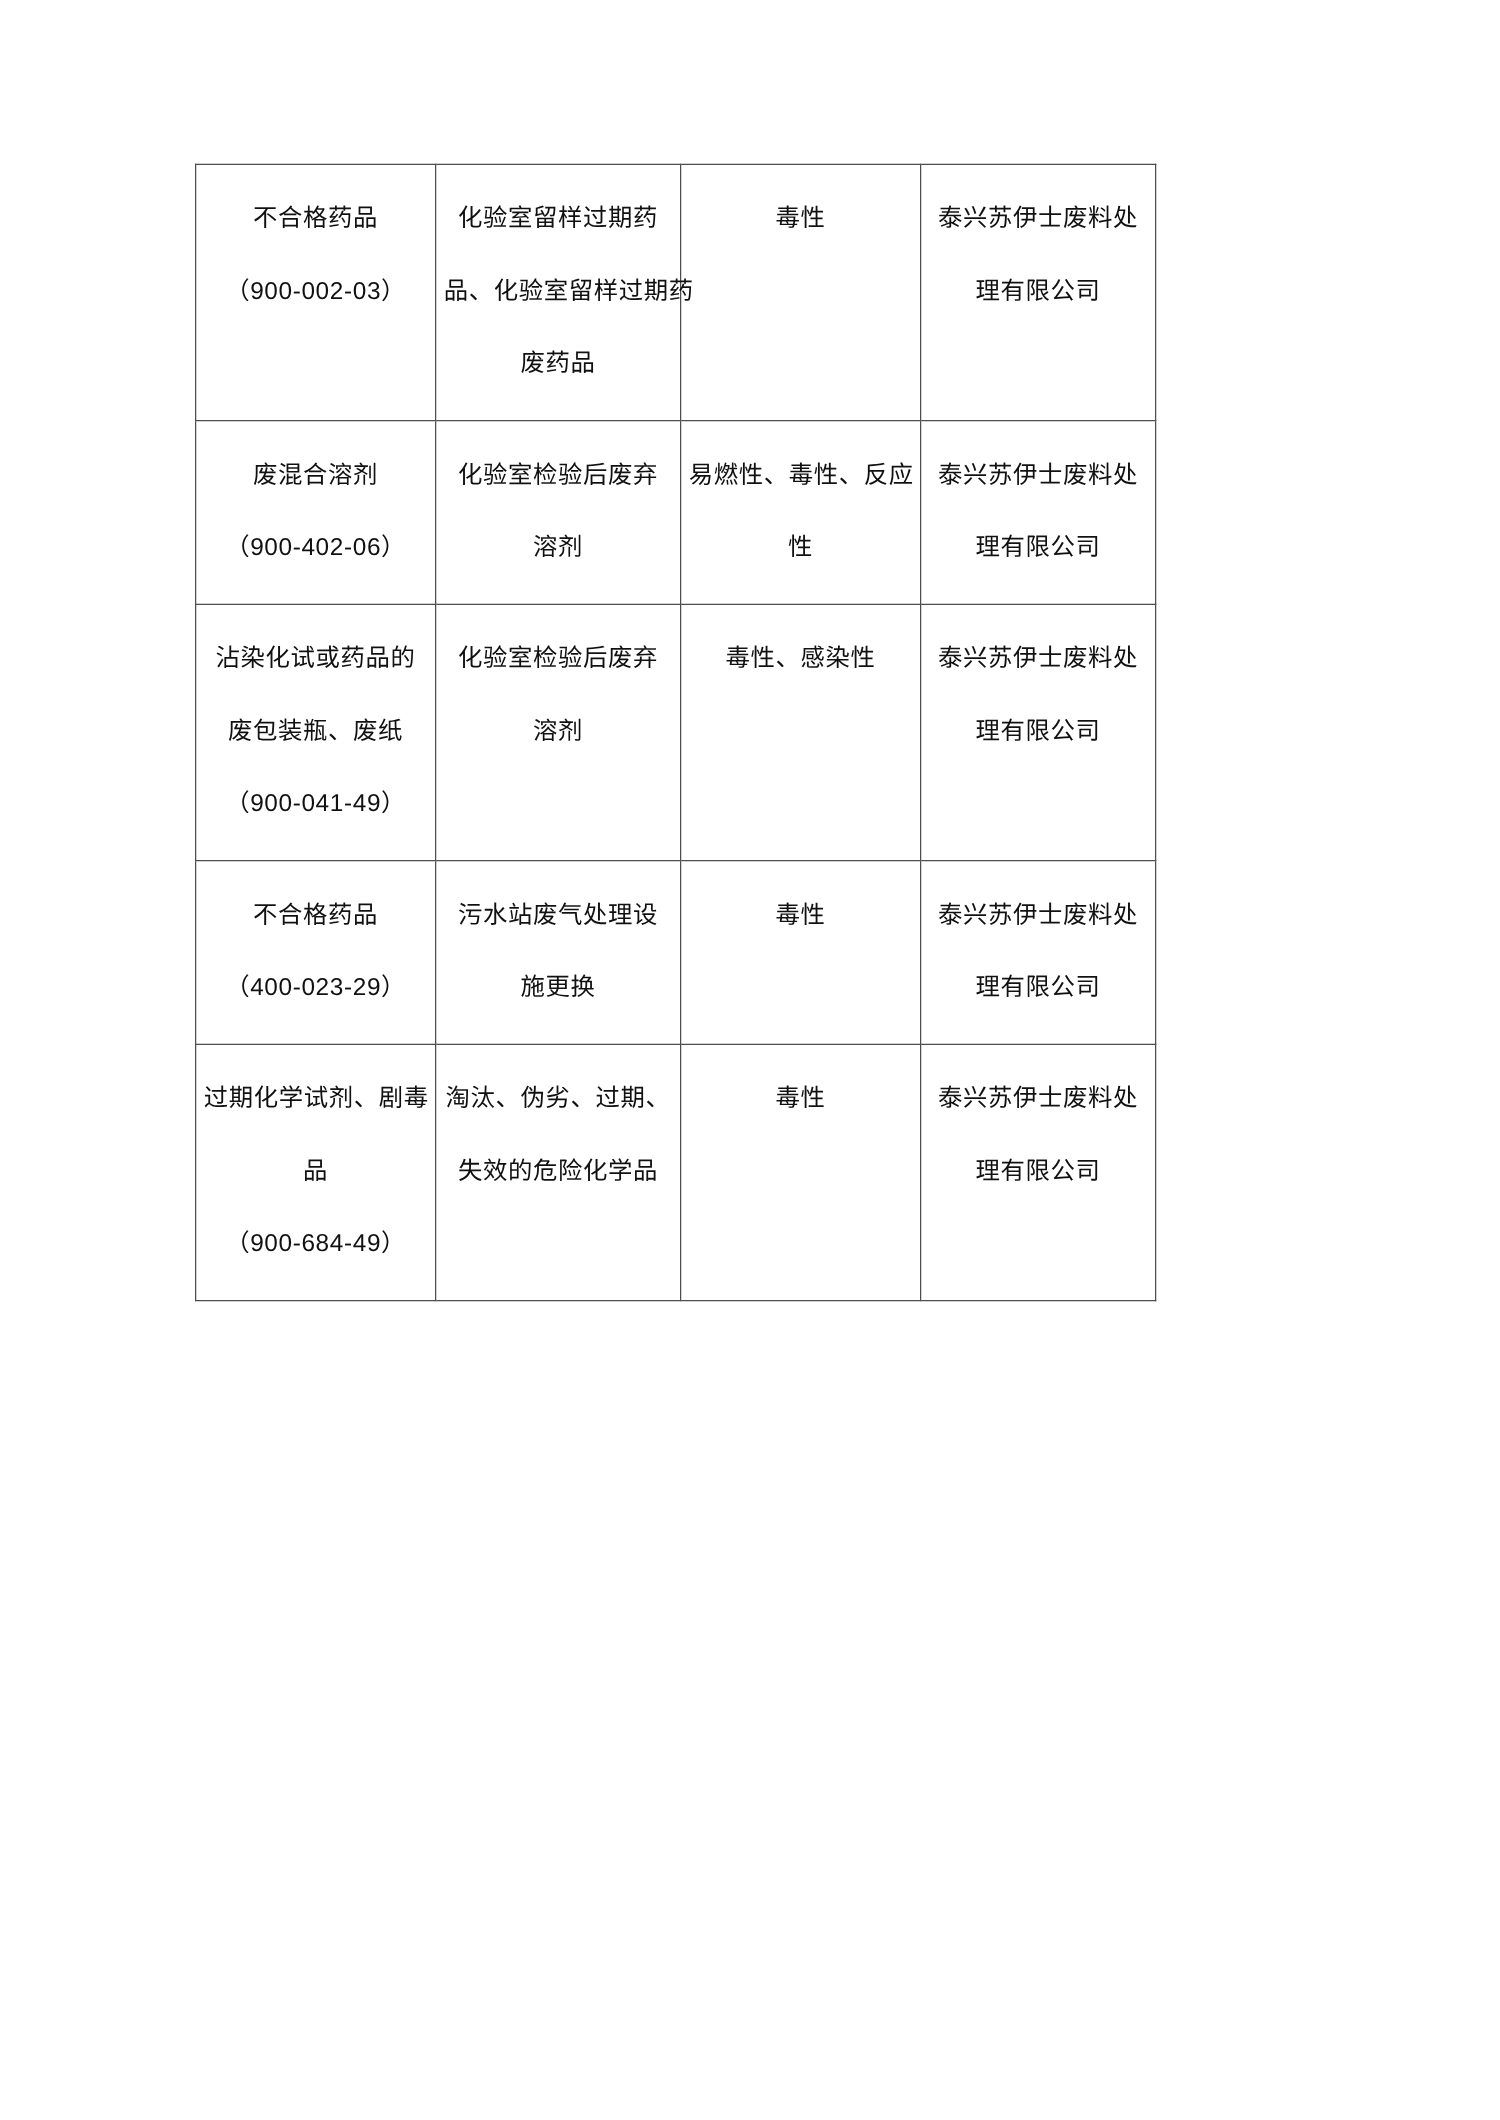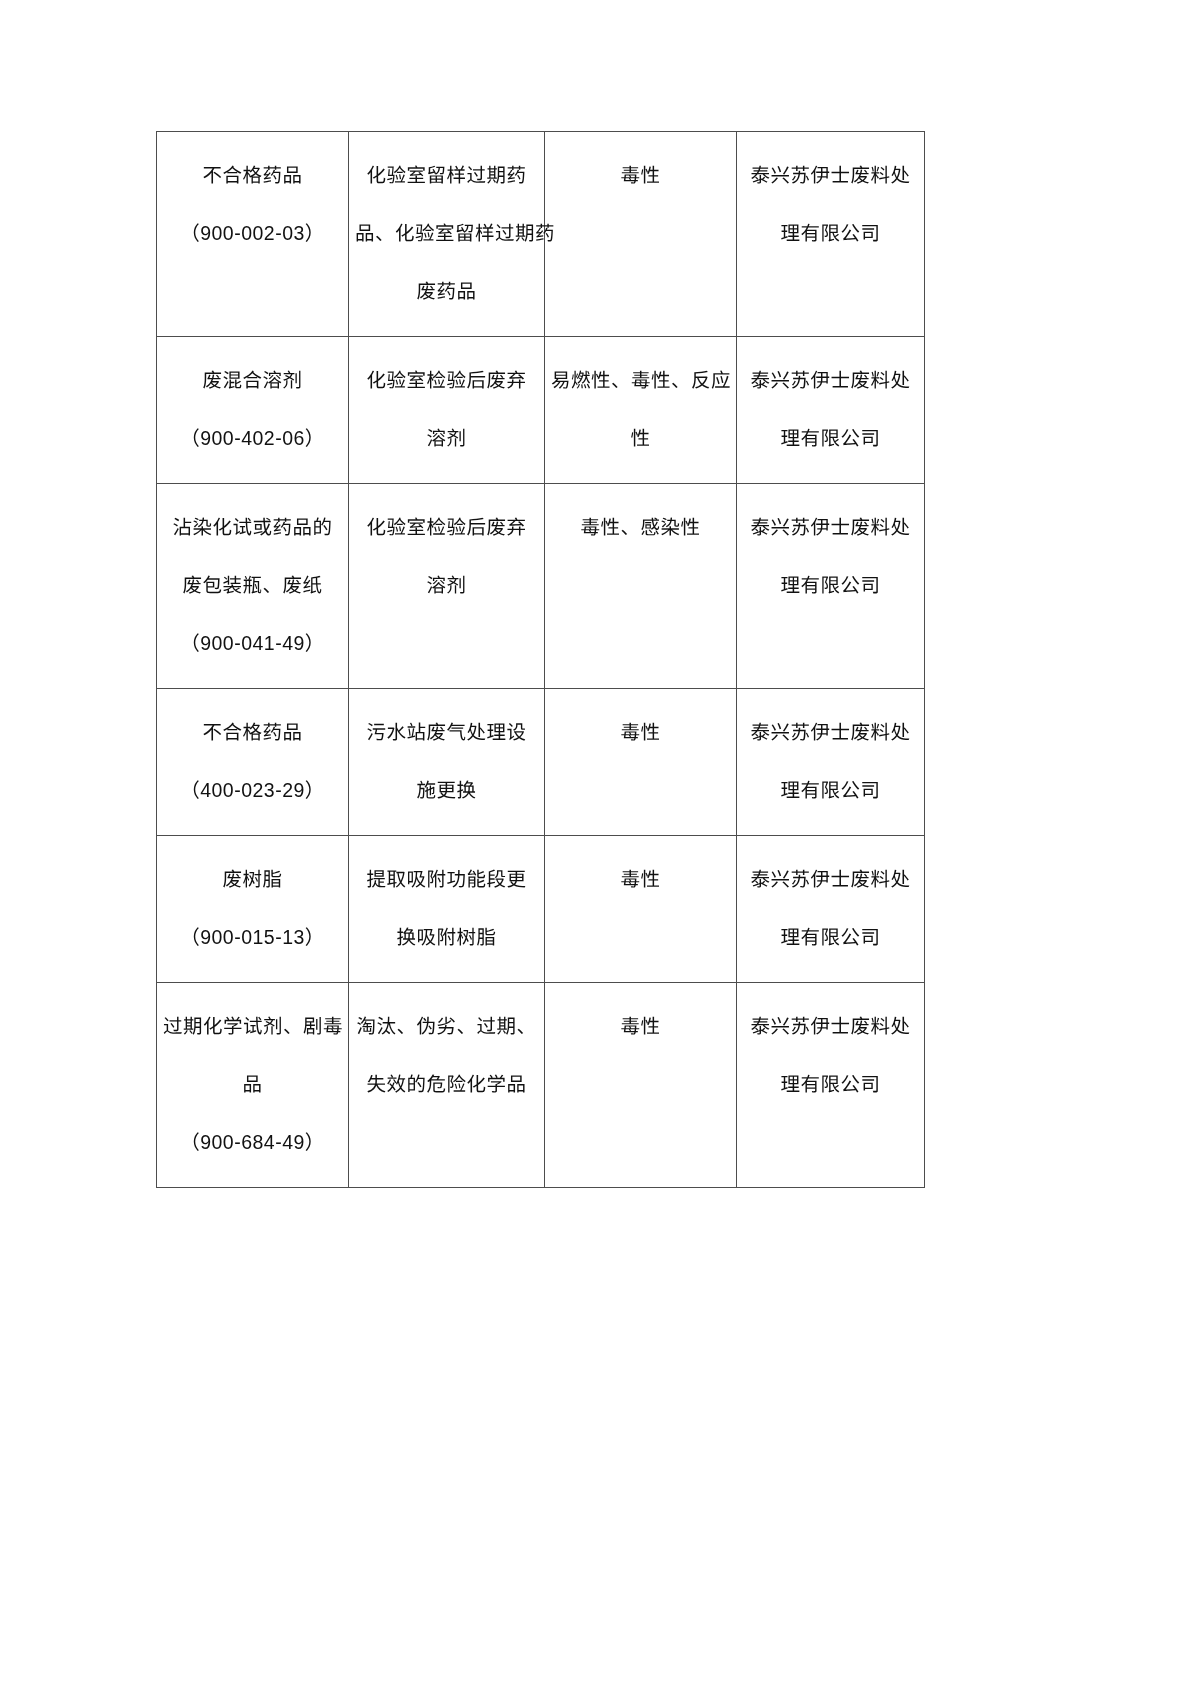--- a/index.html
+++ b/index.html
@@ -182,45 +182,20 @@
             <td>
               <span class="cell-lines">
                 <span class="line">泰兴苏伊士废料处</span>
                 <span class="line">理有限公司</span>
               </span>
             </td>
           </tr>
           <tr>
             <td>
               <span class="cell-lines">
-                <span class="line">废树脂</span>
-                <span class="code-line">（900-015-13）</span>
-              </span>
-            </td>
-            <td>
-              <span class="cell-lines">
-                <span class="line">提取吸附功能段更</span>
-                <span class="line">换吸附树脂</span>
-              </span>
-            </td>
-            <td>
-              <span class="cell-lines">
-                <span class="line">毒性</span>
-              </span>
-            </td>
-            <td>
-              <span class="cell-lines">
-                <span class="line">泰兴苏伊士废料处</span>
-                <span class="line">理有限公司</span>
-              </span>
-            </td>
-          </tr>
-          <tr>
-            <td>
-              <span class="cell-lines">
                 <span class="line">过期化学试剂、剧毒</span>
                 <span class="line">品</span>
                 <span class="code-line">（900-684-49）</span>
               </span>
             </td>
             <td>
               <span class="cell-lines">
                 <span class="line">淘汰、伪劣、过期、</span>
                 <span class="line">失效的危险化学品</span>
               </span>

